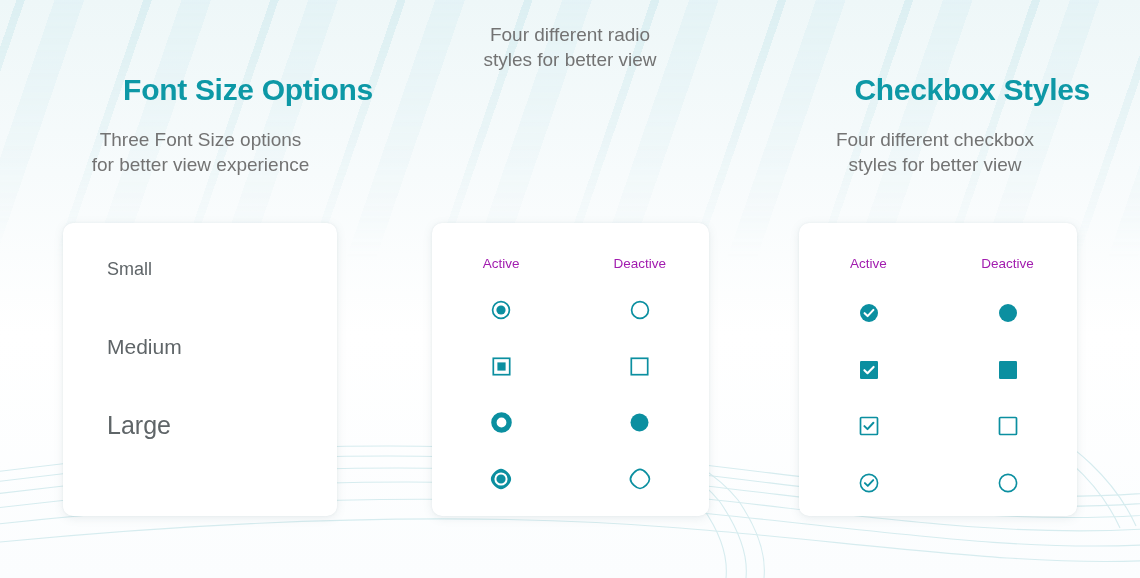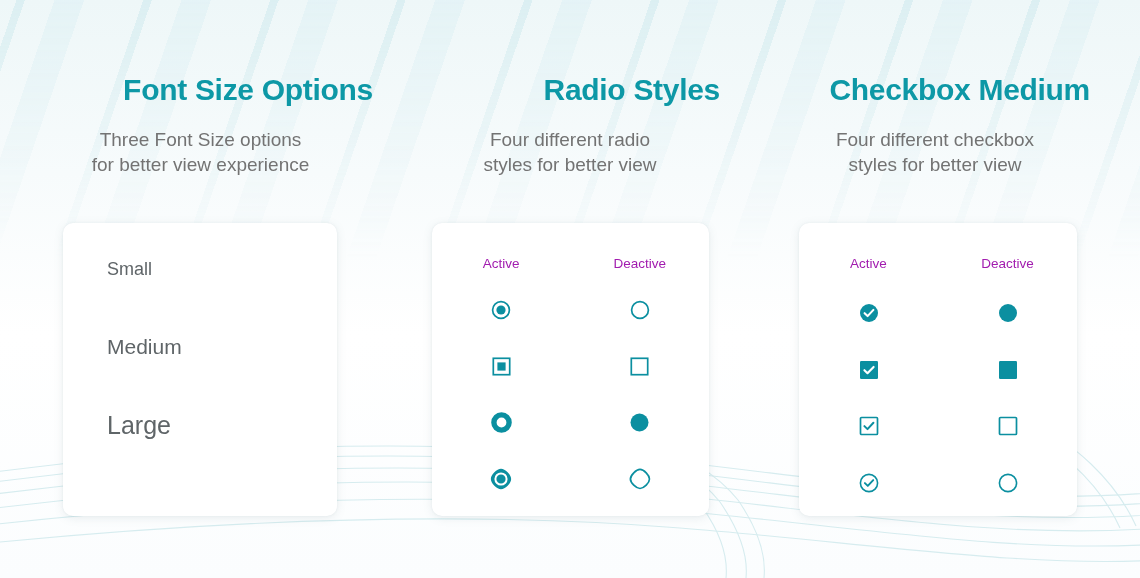--- a/index.html
+++ b/index.html
@@ -179,21 +179,20 @@
 for better view experience</div>
   </div>
 
   <div class="card" id="card-font">
     <div class="font-option" id="font-opt-0">Small</div>
     <div class="font-option" id="font-opt-1">Medium</div>
     <div class="font-option" id="font-opt-2">Large</div>
   </div>
 
   <div class="column" id="col-radio">
-    <div class="col-title">Radio Styles</div>
     <div class="col-subtitle">Four different radio
 styles for better view</div>
   </div>
 
   <div class="card" id="card-radio">
     <div class="grid-head left">Active</div>
     <div class="grid-head right">Deactive</div>
 
     <div class="opt-cell left r0">
       <svg class="glyph" width="22" height="22" viewBox="0 0 22 22">
@@ -239,21 +238,21 @@
     </div>
     <div class="opt-cell right r3">
       <svg class="glyph" width="24" height="24" viewBox="0 0 24 24">
         <path d="M12 3.2 C 18.3 3.2 20.8 5.7 20.8 12 C 20.8 18.3 18.3 20.8 12 20.8
                  C 5.7 20.8 3.2 18.3 3.2 12 C 3.2 5.7 5.7 3.2 12 3.2 Z" fill="none" stroke="#0b8fa0" stroke-width="1.8" transform="rotate(45 12 12)"></path>
       </svg>
     </div>
   </div>
 
   <div class="column" id="col-check">
-    <div class="col-title">Checkbox Medium</div>
+    <div class="col-title">Checkbox Styles</div>
     <div class="col-subtitle">Four different checkbox
 styles for better view</div>
   </div>
 
   <div class="card" id="card-check">
     <div class="grid-head left">Active</div>
     <div class="grid-head right">Deactive</div>
 
     <div class="opt-cell left r0">
       <svg class="glyph" width="20" height="20" viewBox="0 0 20 20">

